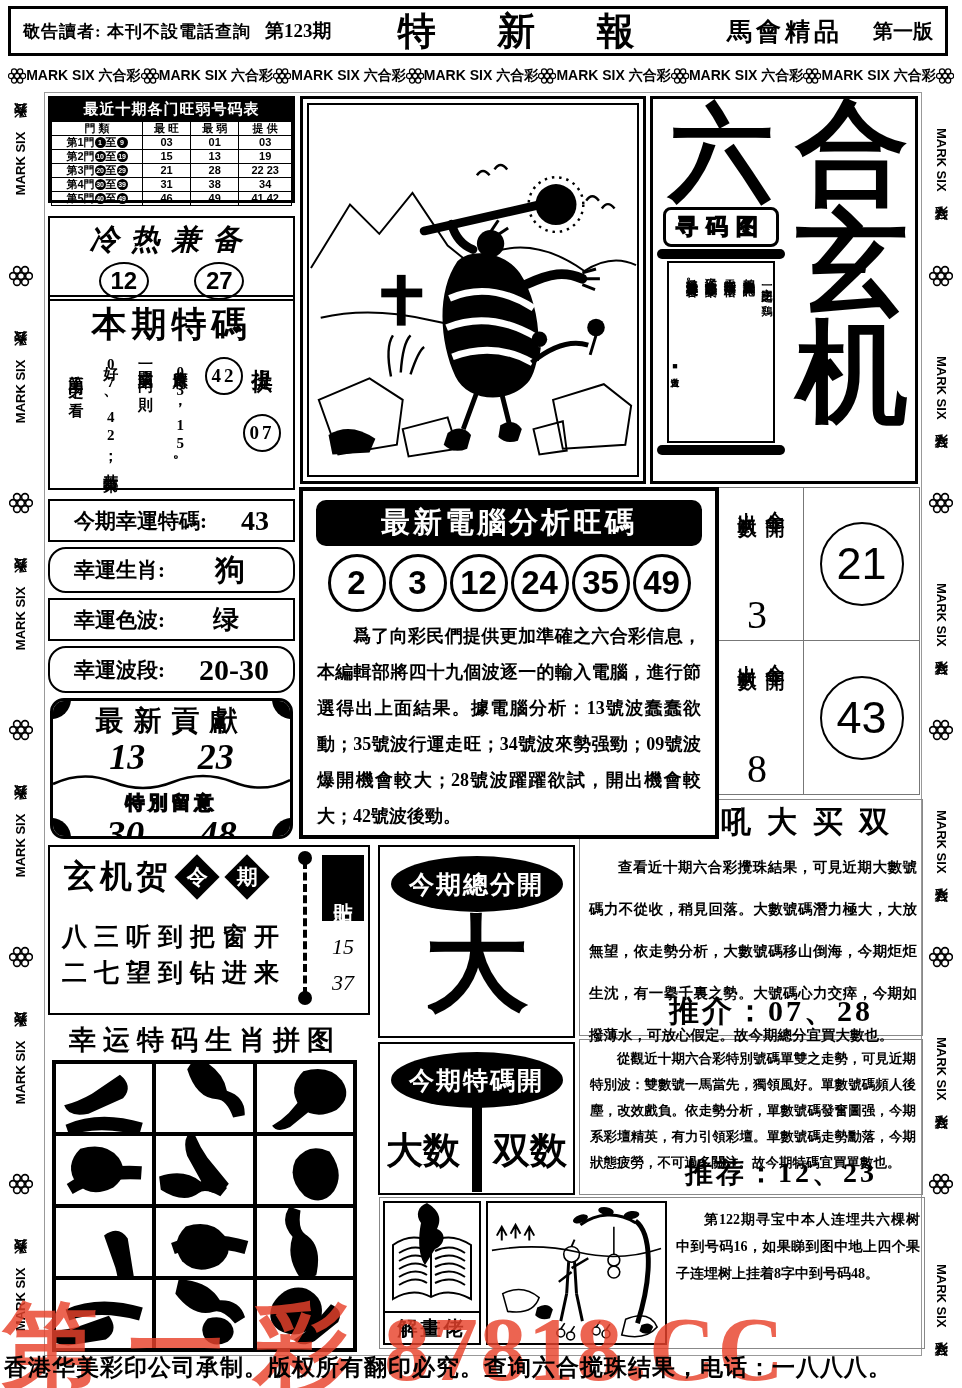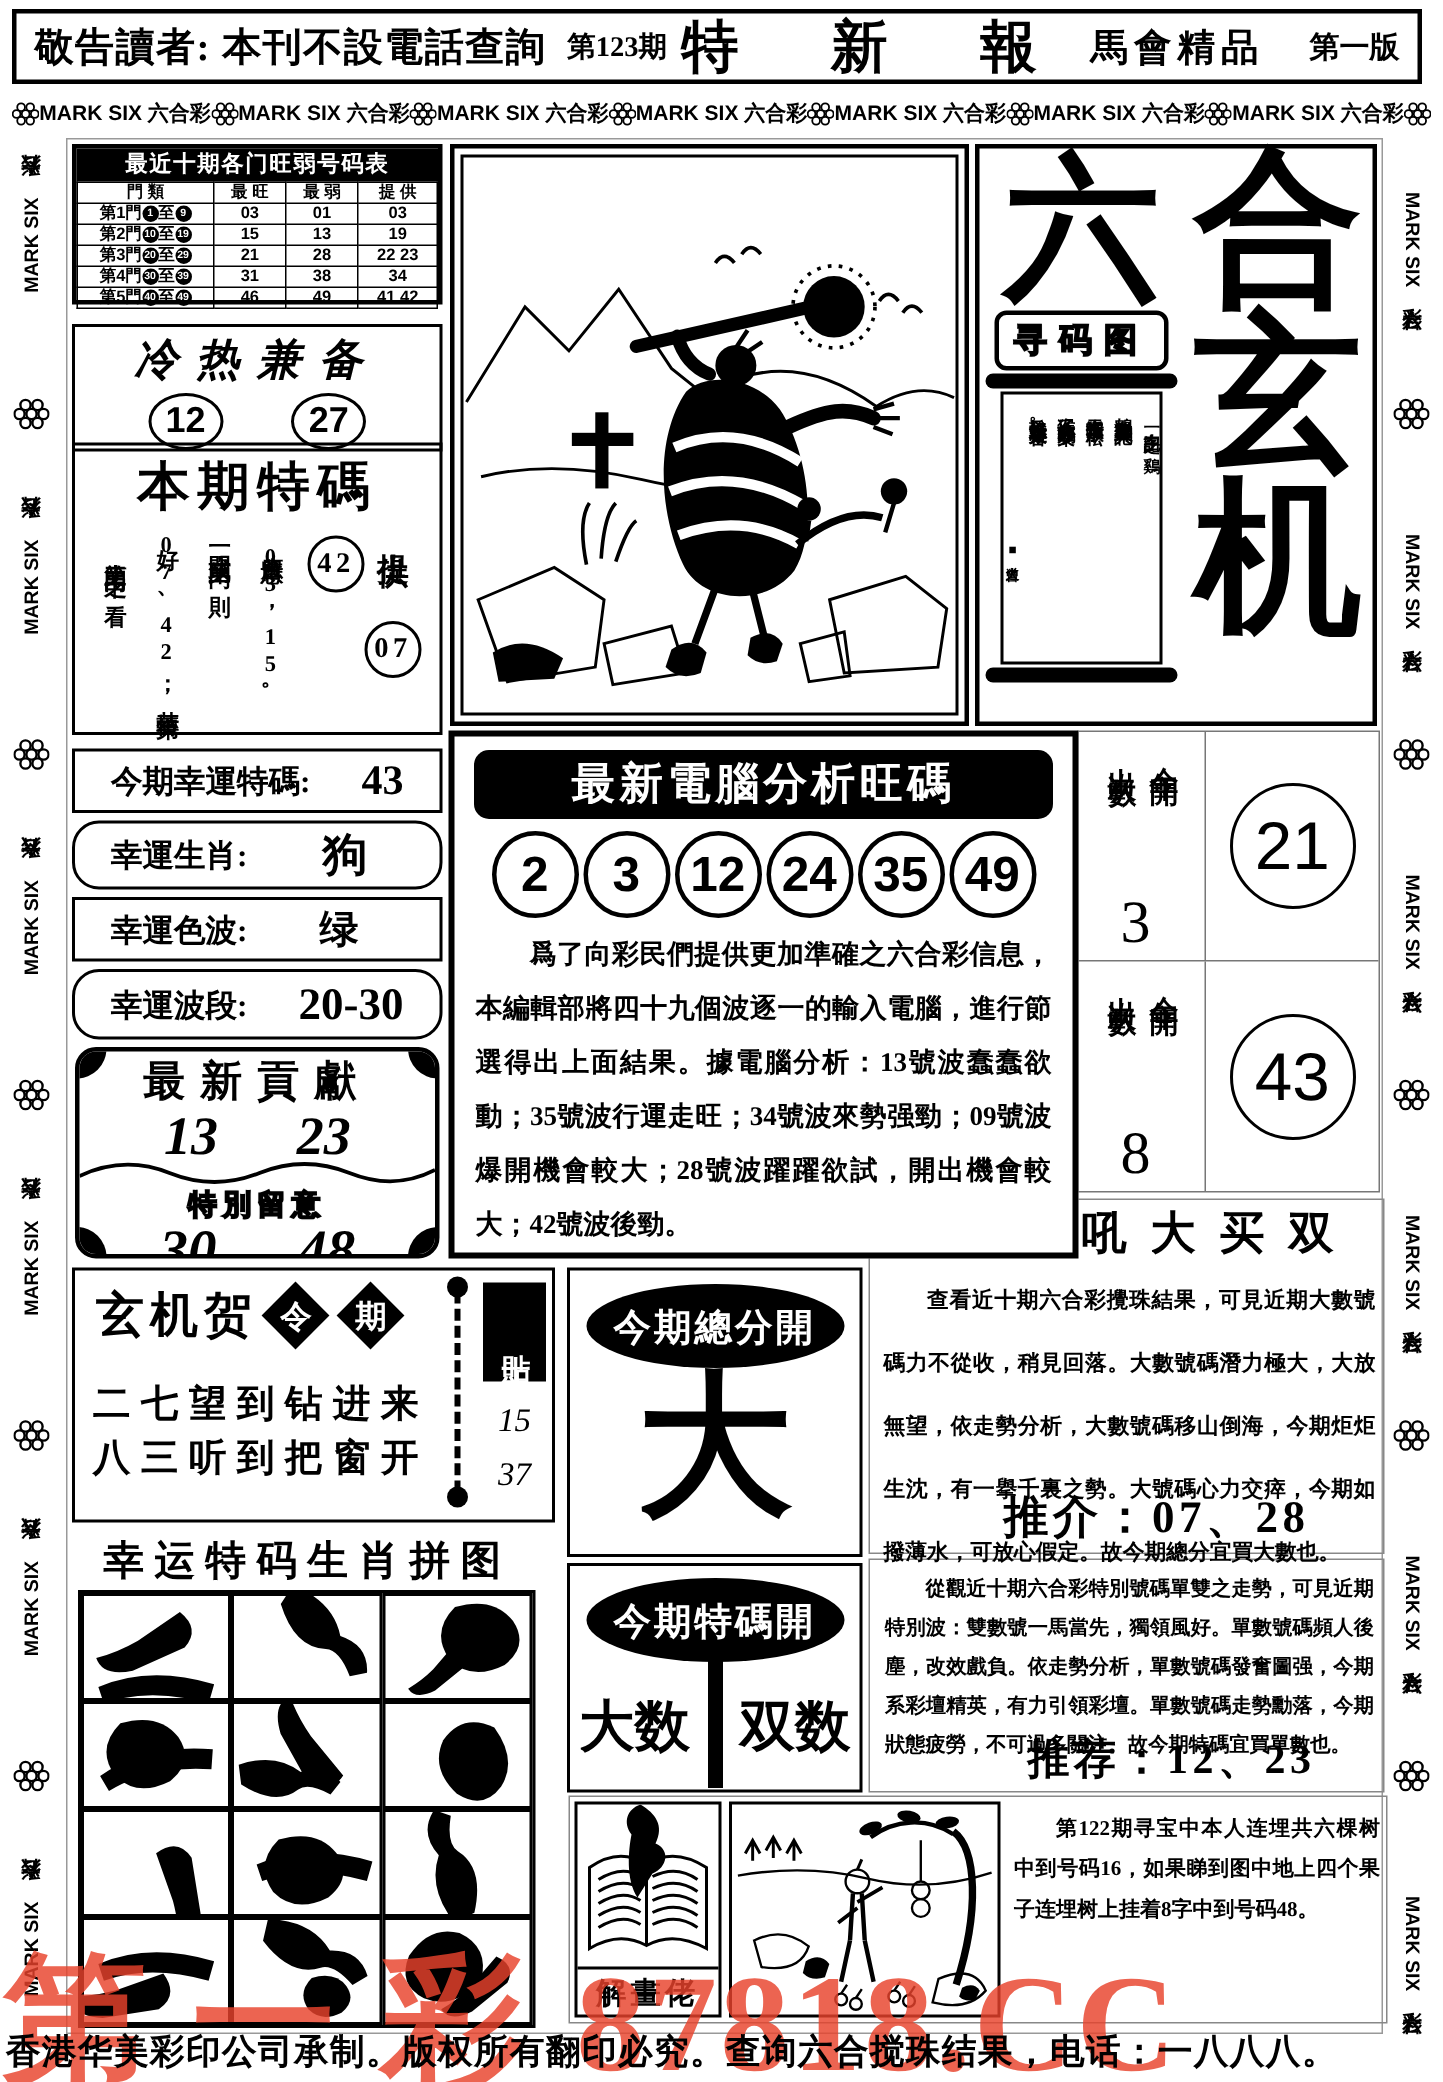--- a/index.html
+++ b/index.html
@@ -5,21 +5,21 @@
   html,body{margin:0;padding:0;}
   body{width:962px;height:1388px;position:relative;background:#fff;color:#000;
        font-family:"Liberation Sans","DejaVu Sans",sans-serif;overflow:hidden;}
   .abs{position:absolute;}
   .serif{font-family:"Liberation Serif","DejaVu Serif",serif;}
   svg{display:block;}
 
   
   .top-header{left:8px;top:6px;width:940px;height:50px;border:3px solid #000;
     display:flex;align-items:center;padding:0 12px;box-sizing:border-box;}
-  .th-notice{font-size:26px;font-weight:bold;letter-spacing:1px;}
+  .th-notice{font-size:17px;font-weight:bold;letter-spacing:1px;}
   .th-issue{font-size:19px;font-weight:bold;margin-left:14px;}
   .th-title{flex:1;text-align:center;font-size:38px;font-weight:bold;letter-spacing:26px;}
   .th-sub{font-size:25px;font-weight:bold;letter-spacing:4px;margin-right:30px;}
   .th-ed{font-size:20px;font-weight:bold;}
 
   
   .ribbon{left:8px;top:61px;width:946px;height:30px;display:flex;align-items:center;
     justify-content:space-between;}
   .rib-txt{font-size:14px;font-weight:bold;letter-spacing:0px;white-space:nowrap;}
   .strip{width:40px;top:95px;height:1270px;display:flex;flex-direction:column;
@@ -419,22 +419,22 @@
   <div class="mys-title serif">
     <span>玄机贺</span>
     <span class="diamond">
         <span>令</span>
       </span>
     <span class="diamond">
         <span>期</span>
       </span>
   </div>
   <div class="mys-poem serif">
+    <div>八三听到把窗开</div>
     <div>二七望到钻进来</div>
-    <div>八三听到把窗开</div>
   </div>
   <div class="mys-dash"></div>
   <div class="tip-box">
       <span>貼士</span>
     </div>
   <div class="tip-nums serif">
     <div>15</div>
     <div>37</div>
   </div>
 </div>

